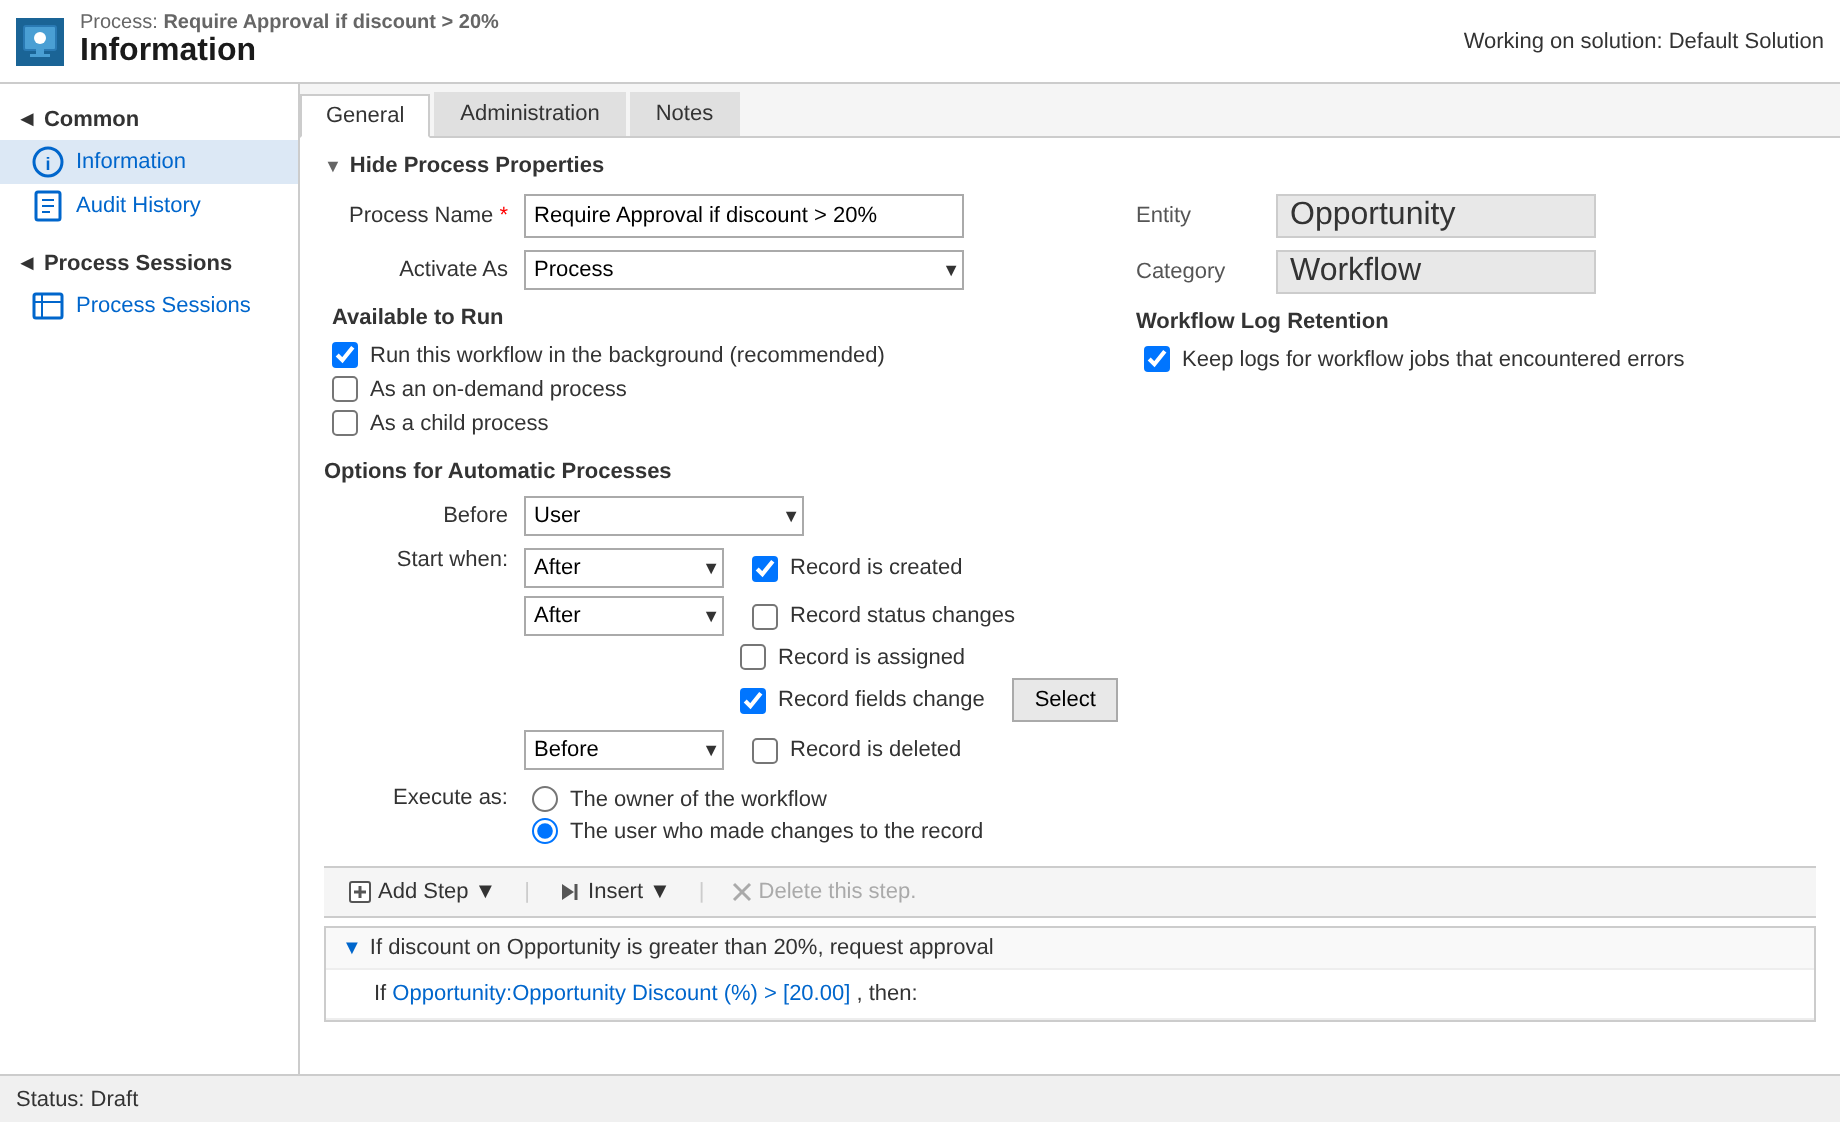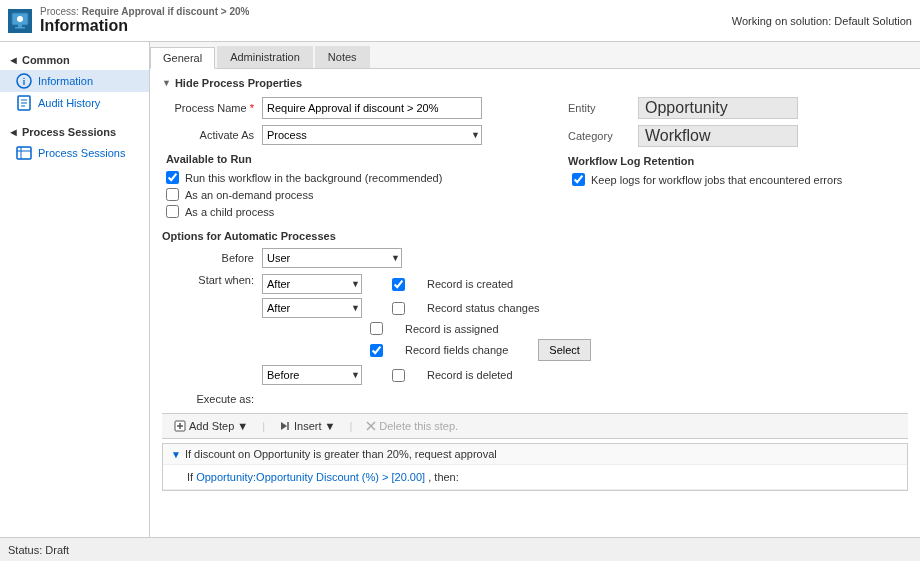--- a/index.html
+++ b/index.html
@@ -220,21 +220,21 @@
     
     
     .subsection-header {
       font-size: 11px;
       font-weight: bold;
       margin: 8px 0 6px 0;
     }
     .start-when-row {
       display: flex;
       align-items: center;
-      gap: 22px;
+      gap: 6px;
       margin-bottom: 4px;
     }
     
     
     .radio-row {
       display: flex;
       align-items: center;
       gap: 6px;
       margin-bottom: 3px;
       padding-left: 4px;
@@ -535,20 +535,30 @@
                 <span class="select-arrow">▼</span>
               </div>
               <input type="checkbox" style="margin: 0px 0px 0px 8px;">
               <label>Record is deleted</label>
             </div>
           </div>
         </div>
 
         <div style="display:flex;align-items:flex-start;margin-top:4px;">
           <div class="scope-label">Execute as:</div>
+          <div>
+            <div class="radio-row">
+              <input type="radio" name="execute_as" style="">
+              <label>The owner of the workflow</label>
+            </div>
+            <div class="radio-row">
+              <input type="radio" name="execute_as" checked="" style="">
+              <label>The user who made changes to the record</label>
+            </div>
+          </div>
         </div>
 
       </div>
 
       <div class="bottom-toolbar" style="margin-top:8px;">
         <div class="toolbar-btn">
           <svg width="12" height="12" viewBox="0 0 12 12">
             <rect x="1" y="1" width="10" height="10" rx="1" fill="#fff" stroke="#555" stroke-width="1"></rect>
             <line x1="6" y1="3" x2="6" y2="9" stroke="#555" stroke-width="1.5"></line>
             <line x1="3" y1="6" x2="9" y2="6" stroke="#555" stroke-width="1.5"></line>

